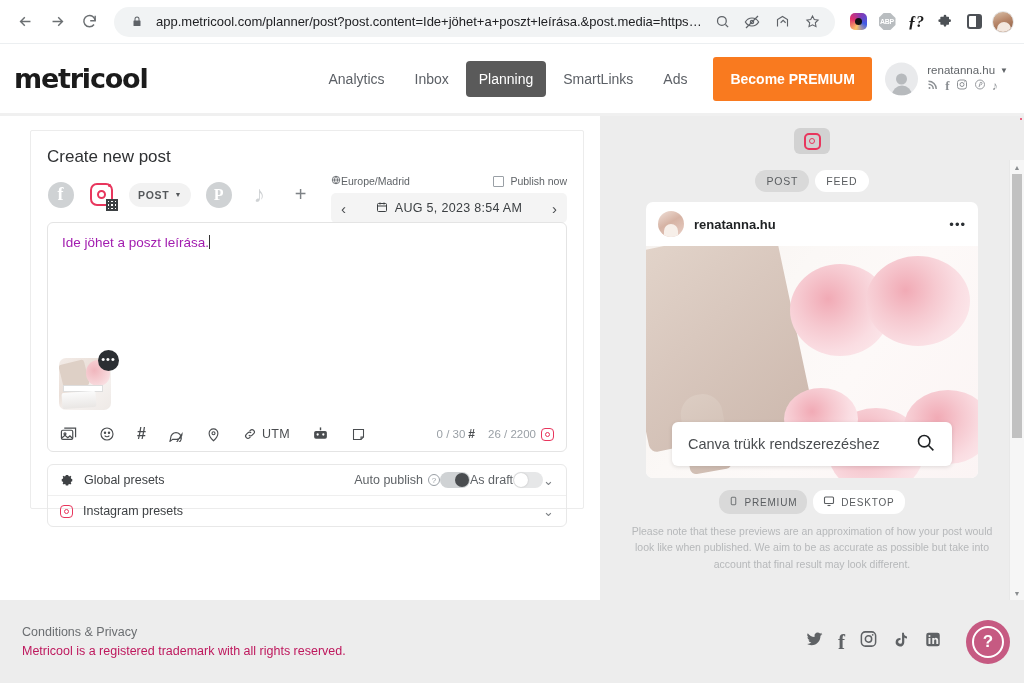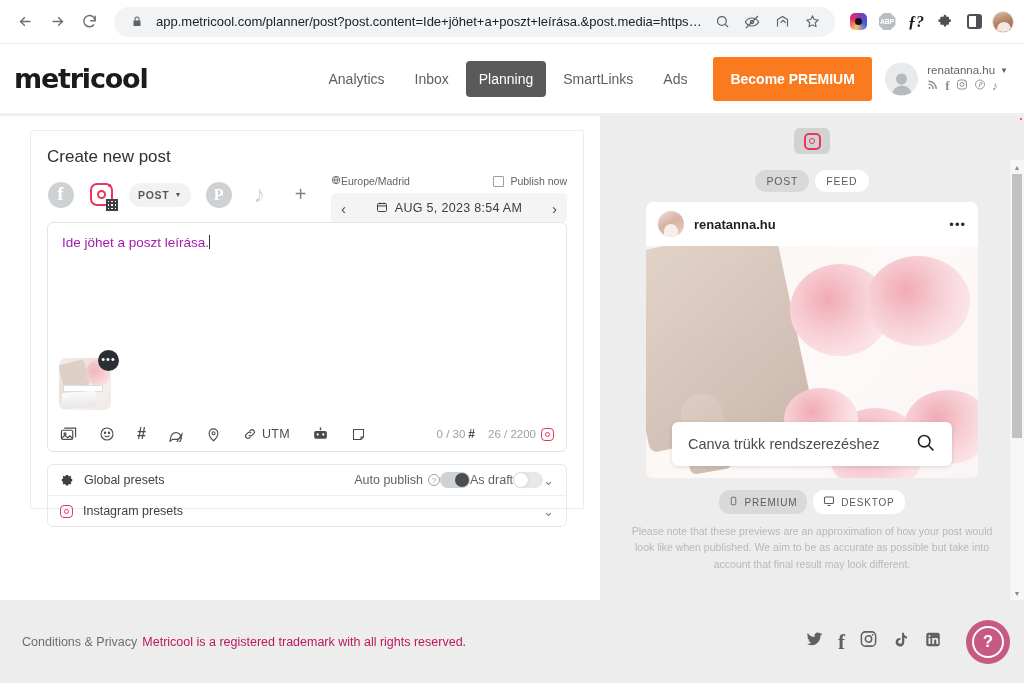--- a/index.html
+++ b/index.html
@@ -297,21 +297,21 @@
     background:#c1c1c1; border-radius:0; }
   .sc-arrow { position:absolute; left:0; right:0; height:14px; display:flex;
     align-items:center; justify-content:center; color:#8a8d90; font-size:7px; }
   .sc-arrow.up { top:0; } .sc-arrow.down { bottom:0; }
 
   
   .footer {
     height: 83px; background:#ededed; display:flex; align-items:center;
     padding: 0 22px; position: relative;
   }
-  .foot-left { display:flex; flex-direction:row; gap:5px; }
+  .foot-left { display:flex; flex-direction:column; gap:5px; }
   .foot-link { font-size: 12.5px; color:#6b6e71; }
   .foot-note { font-size: 12.5px; color:#be185d; }
   .foot-socials { position:absolute; right: 82px; top: 50%; transform: translateY(-50%);
     display:flex; align-items:center; gap: 14px; color:#5f6265; font-size: 19px; }
   .help-btn {
     position:absolute; right: 14px; top: 50%; transform: translateY(-50%);
     width: 44px; height: 44px; border-radius: 50%; background:#c65a82;
     display:flex; align-items:center; justify-content:center;
   }
   .help-btn .ring { width: 32px; height: 32px; border-radius:50%; border: 2px solid #fff;

